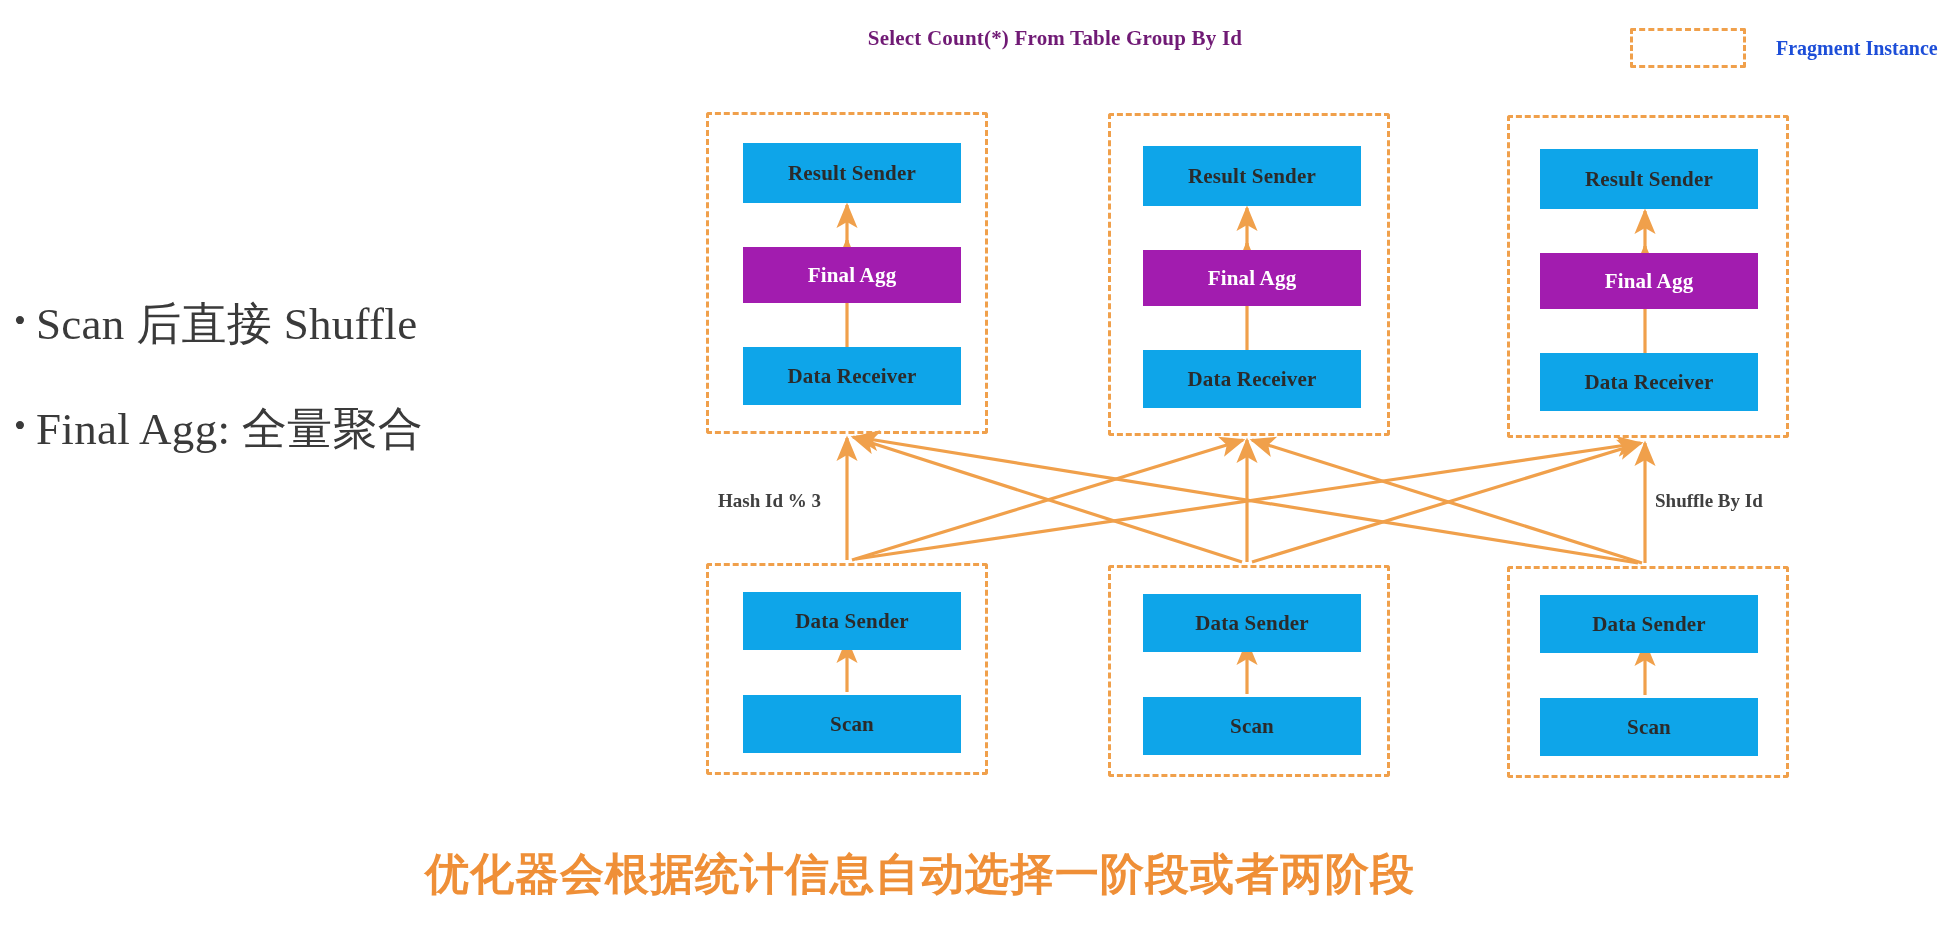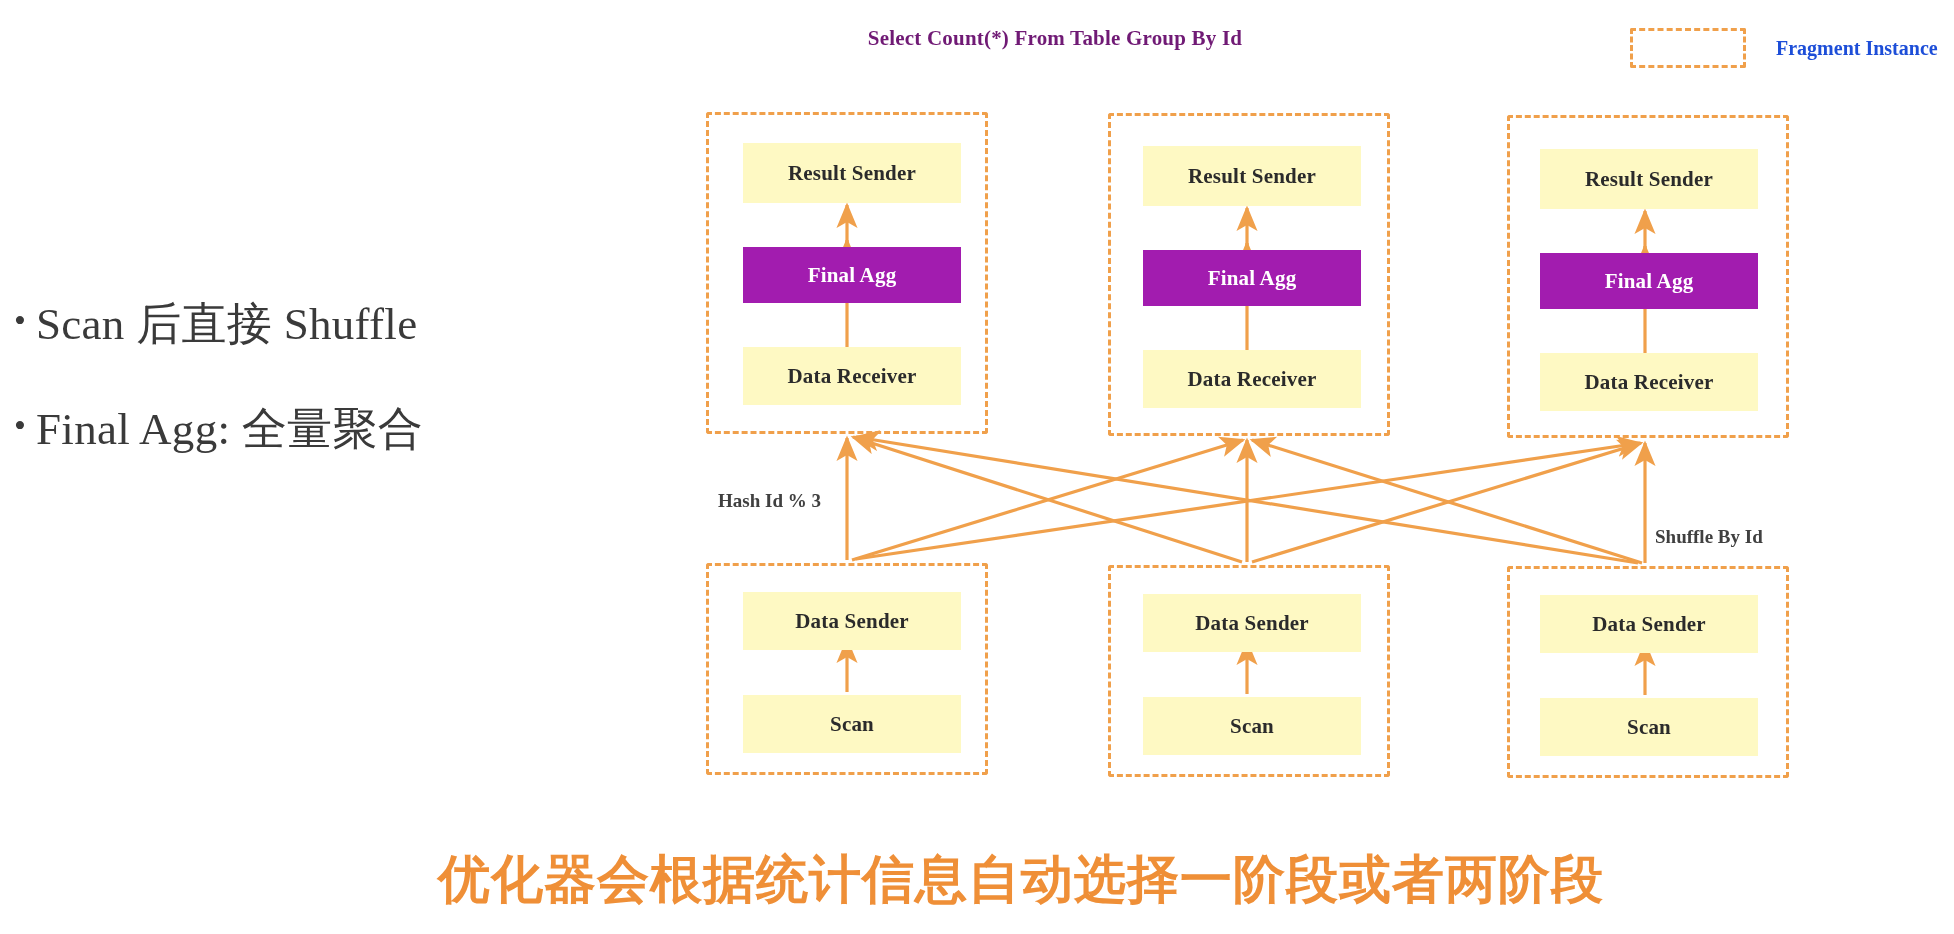--- a/index.html
+++ b/index.html
@@ -99,47 +99,47 @@
     position: absolute;
     display: flex;
     align-items: center;
     justify-content: center;
     font-size: 21px;
     font-weight: bold;
     letter-spacing: .2px;
     box-sizing: border-box;
   }
   .node.gray {
-    background: #fef9c3;
+    background: #0ea5e9;
     color: #2b2b2b;
   }
   .node.teal {
     background: #a21caf;
     color: #ffffff;
   }
 
   
   .edge-label {
     position: absolute;
     font-size: 19px;
     font-weight: bold;
     color: #404040;
     white-space: nowrap;
   }
   .edge-label.left  { left: 718px;  top: 490px; }
-  .edge-label.right { left: 1655px; top: 490px; margin-top: 36px; }
+  .edge-label.right { left: 1655px; top: 490px; }
 
   
   .caption {
     position: absolute;
-    left: 1021px;
+    left: 920px;
     top: 845px;
     transform: translateX(-50%);
     color: #ef8f37;
-    font-size: 52px;
+    font-size: 44px;
     font-weight: bold;
     white-space: nowrap;
     letter-spacing: 1px;
     text-align: center;
   }
 </style>
 </head>
 <body>
 
 <div class="bullets">

